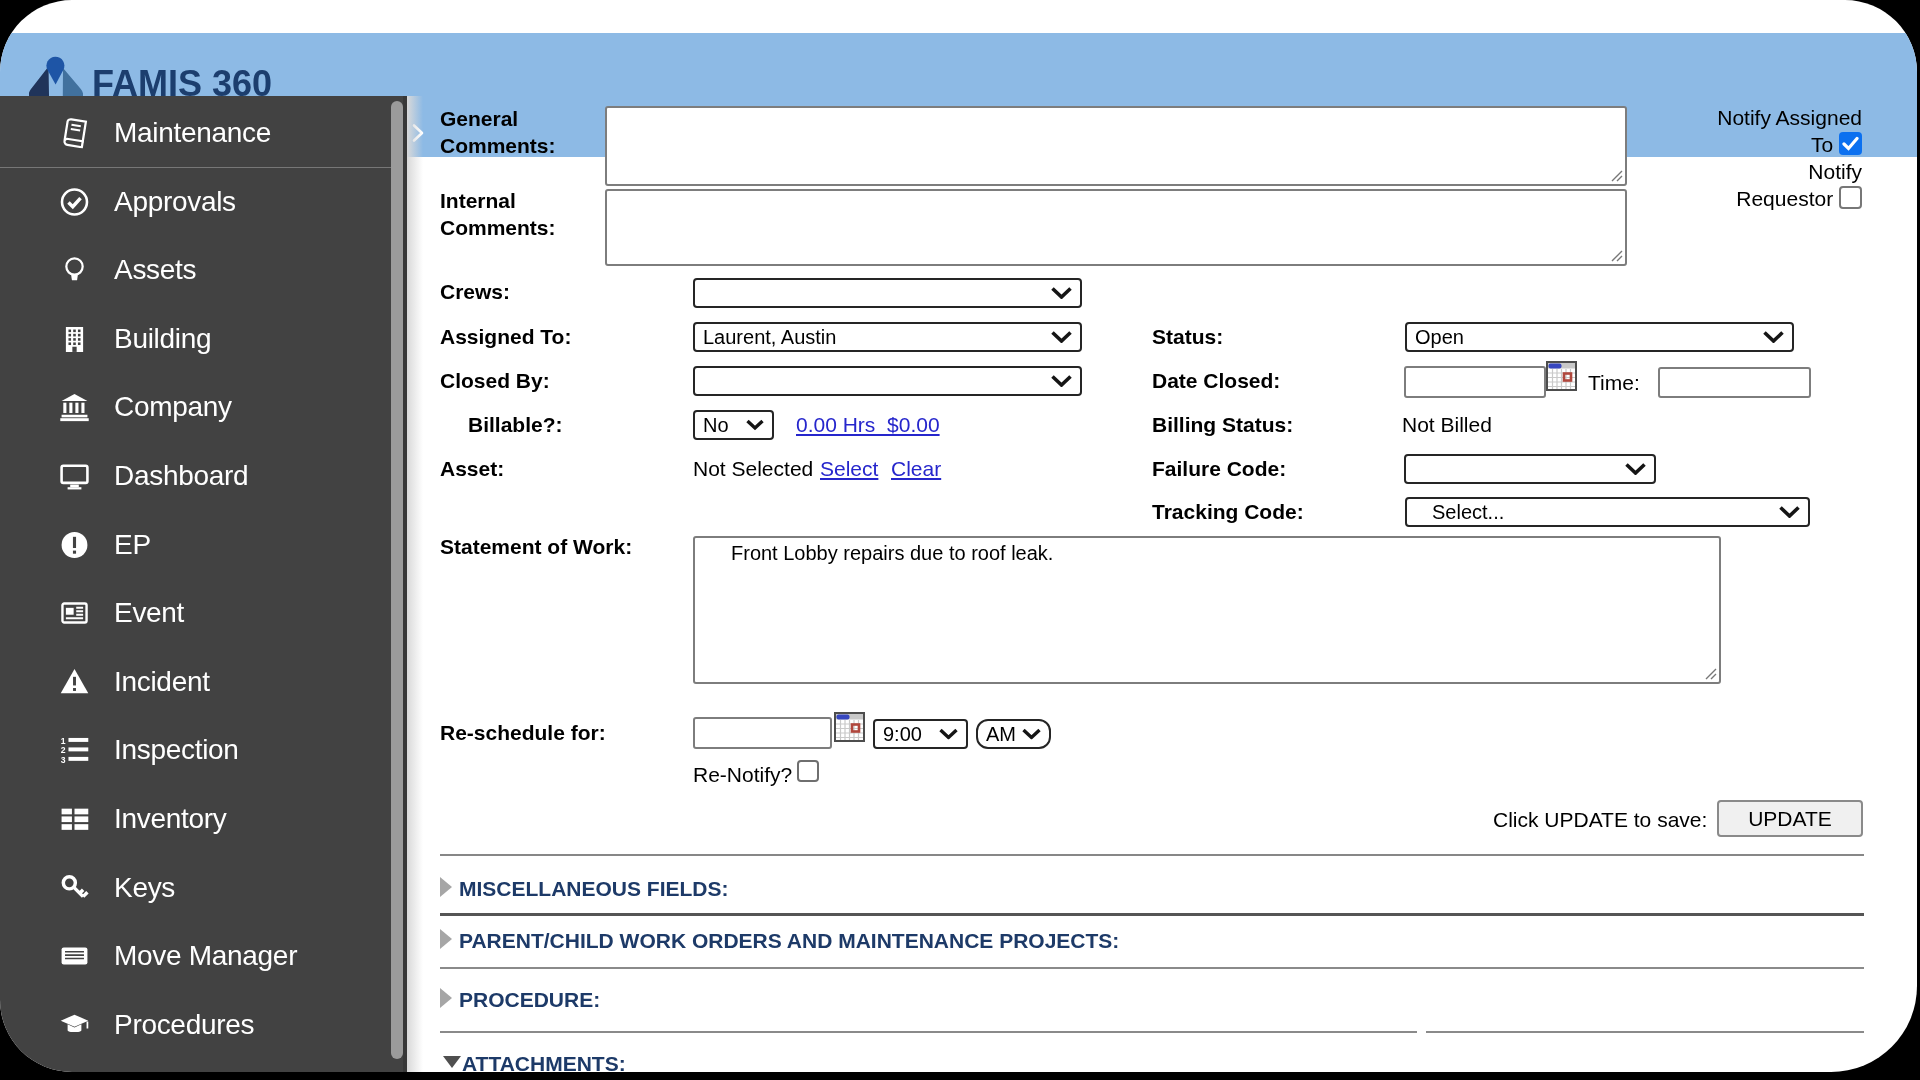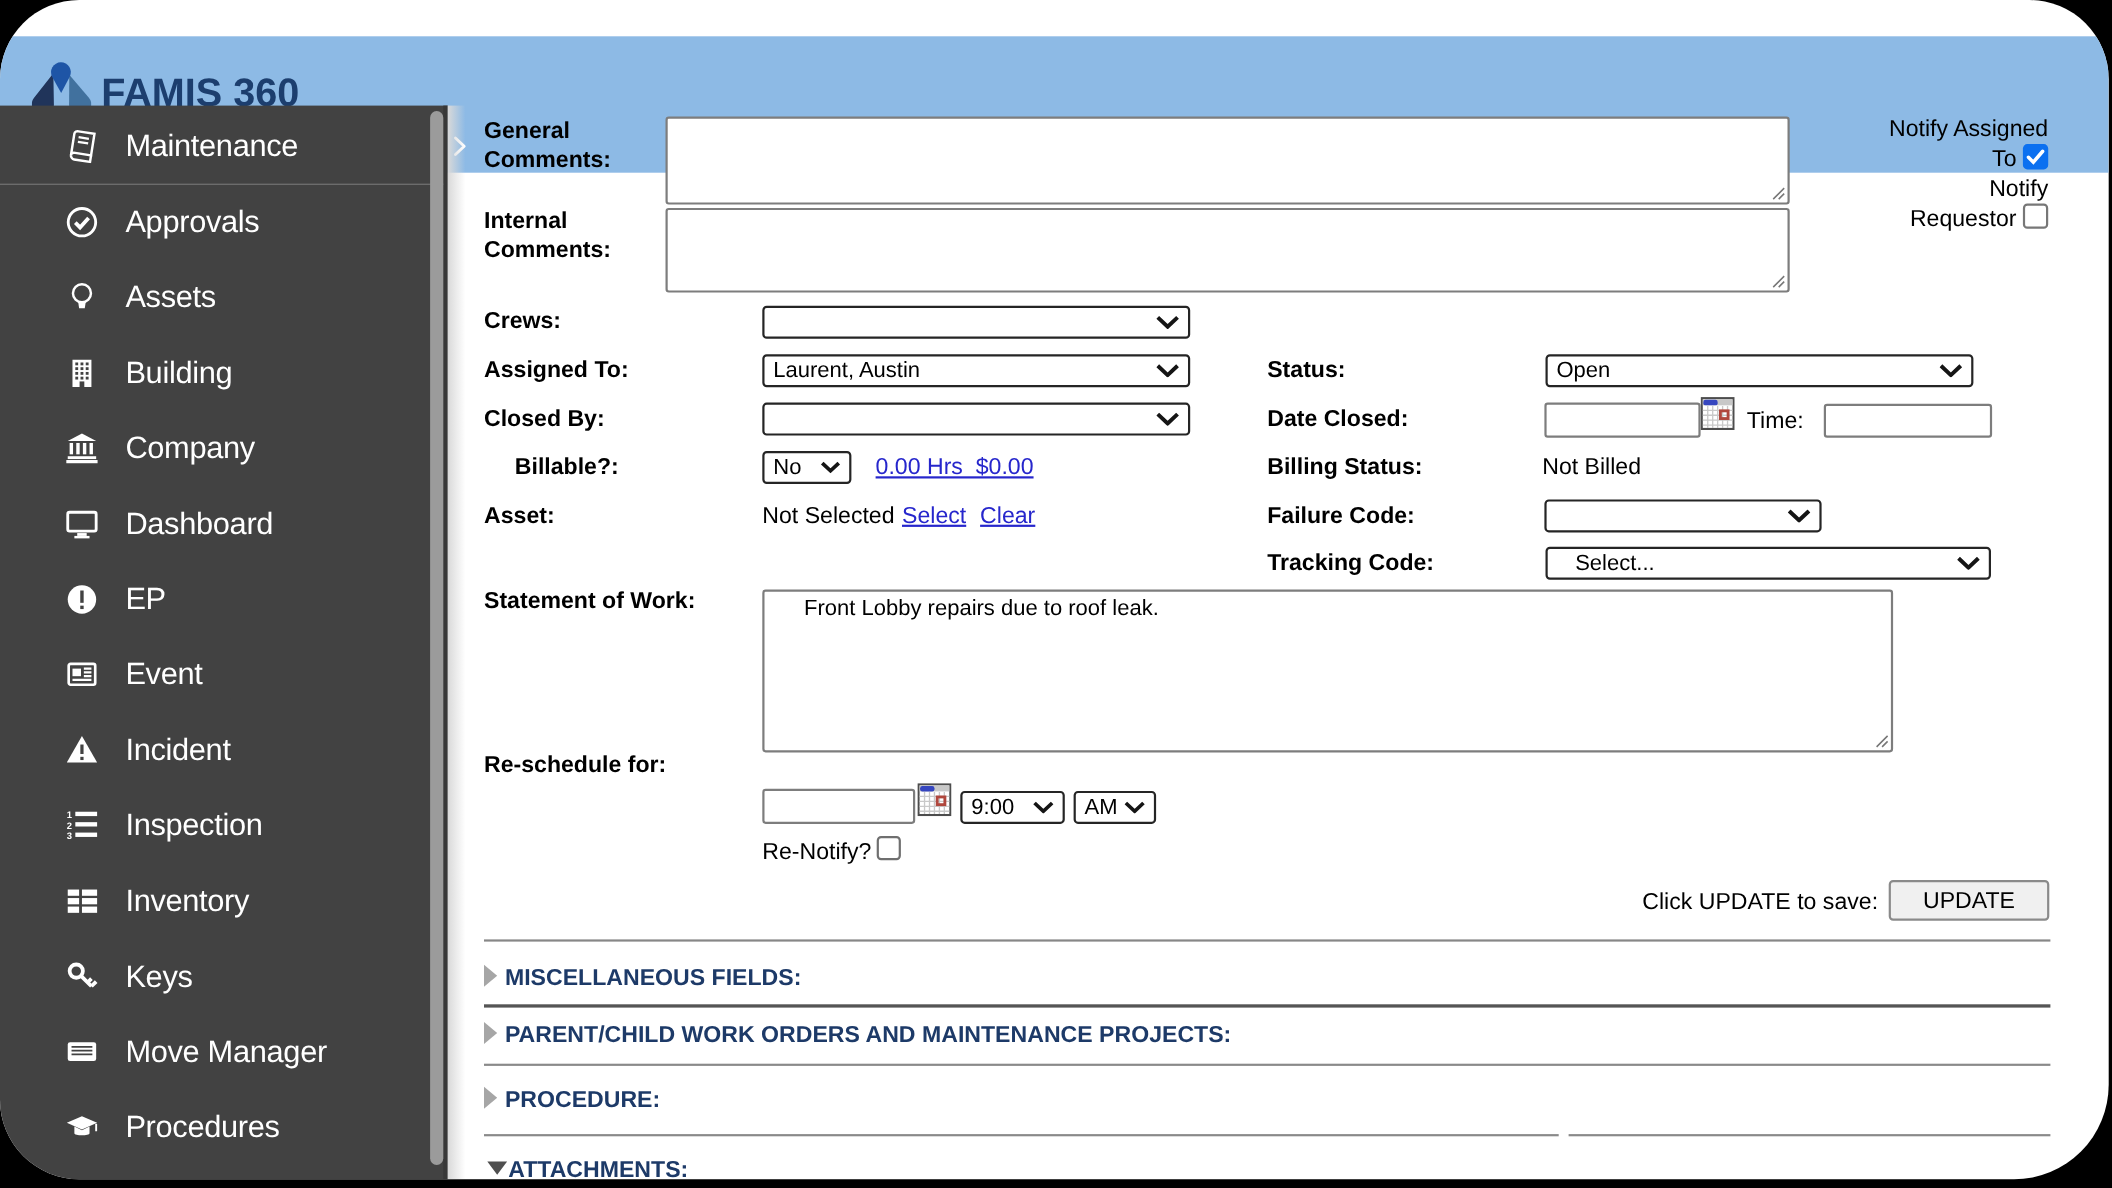--- a/index.html
+++ b/index.html
@@ -240,21 +240,21 @@
   <div id="mainshade"></div>
 
   <div class="lab" style="left:440px;top:105px;width:120px;">General Comments:</div>
   <div class="lab" style="left:440px;top:187px;width:120px;">Internal Comments:</div>
   <div class="lab" style="left:440px;top:278px;">Crews:</div>
   <div class="lab" style="left:440px;top:323px;">Assigned To:</div>
   <div class="lab" style="left:440px;top:367px;">Closed By:</div>
   <div class="lab" style="left:436px;top:411px;margin-left:32px;">Billable?:</div>
   <div class="lab" style="left:440px;top:455px;">Asset:</div>
   <div class="lab" style="left:440px;top:533px;">Statement of Work:</div>
-  <div class="lab" style="left:440px;top:682px;text-align:center;">Re-schedule for:</div>
+  <div class="lab" style="left:440px;top:719px;text-align:center;">Re-schedule for:</div>
 
   <div class="lab" style="left:1152px;top:323px;">Status:</div>
   <div class="lab" style="left:1152px;top:367px;">Date Closed:</div>
   <div class="lab" style="left:1152px;top:411px;">Billing Status:</div>
   <div class="lab" style="left:1152px;top:455px;">Failure Code:</div>
   <div class="lab" style="left:1152px;top:498px;">Tracking Code:</div>
 
   <div class="ta" style="left:605px;top:106px;width:1022px;height:80px;">
     <svg class="grip" viewBox="0 0 12 12">
         <path d="M11 1 L1 11 M11 6 L6 11" stroke="#777" stroke-width="1.4" fill="none"></path>
@@ -340,21 +340,21 @@
         <g stroke="#c9c9c9" stroke-width="1.2">
           <path d="M2 12 H29 M2 16.5 H29 M2 21 H29 M2 25.5 H29 M6.5 8 V28 M11 8 V28 M15.5 8 V28 M20 8 V28 M24.5 8 V28"></path>
         </g>
         <rect x="18" y="12.5" width="7" height="7" fill="none" stroke="#b0473d" stroke-width="2.6"></rect>
       </svg></div>
   <div class="sel" style="left:873px;top:719px;width:95px;">9:00
     <svg width="19" height="11" viewBox="0 0 19 11">
         <path d="M1.5 1.5 L9.5 9 L17.5 1.5" stroke="#151515" stroke-width="3.4" fill="none"></path>
       </svg>
   </div>
-  <div class="sel" style="left:976px;top:719px;width:75px;">AM
+  <div class="sel" style="left:976px;top:719px;width:75px;border-radius:12px;">AM
     <svg width="19" height="11" viewBox="0 0 19 11">
         <path d="M1.5 1.5 L9.5 9 L17.5 1.5" stroke="#151515" stroke-width="3.4" fill="none"></path>
       </svg>
   </div>
   <div class="plain" style="left:693px;top:761px;">Re-Notify?</div>
   <div class="cb off" style="left:797px;top:760px;width:22px;height:22px;"></div>
 
   <div class="plain" style="left:1493px;top:806px;">Click UPDATE to save:</div>
   <div style="position:absolute;left:1717px;top:800px;width:146px;height:37px;background:#f0f0f0;
     border:2px solid #8a8a8a;border-radius:4px;box-sizing:border-box;font-size:21px;color:#000;

